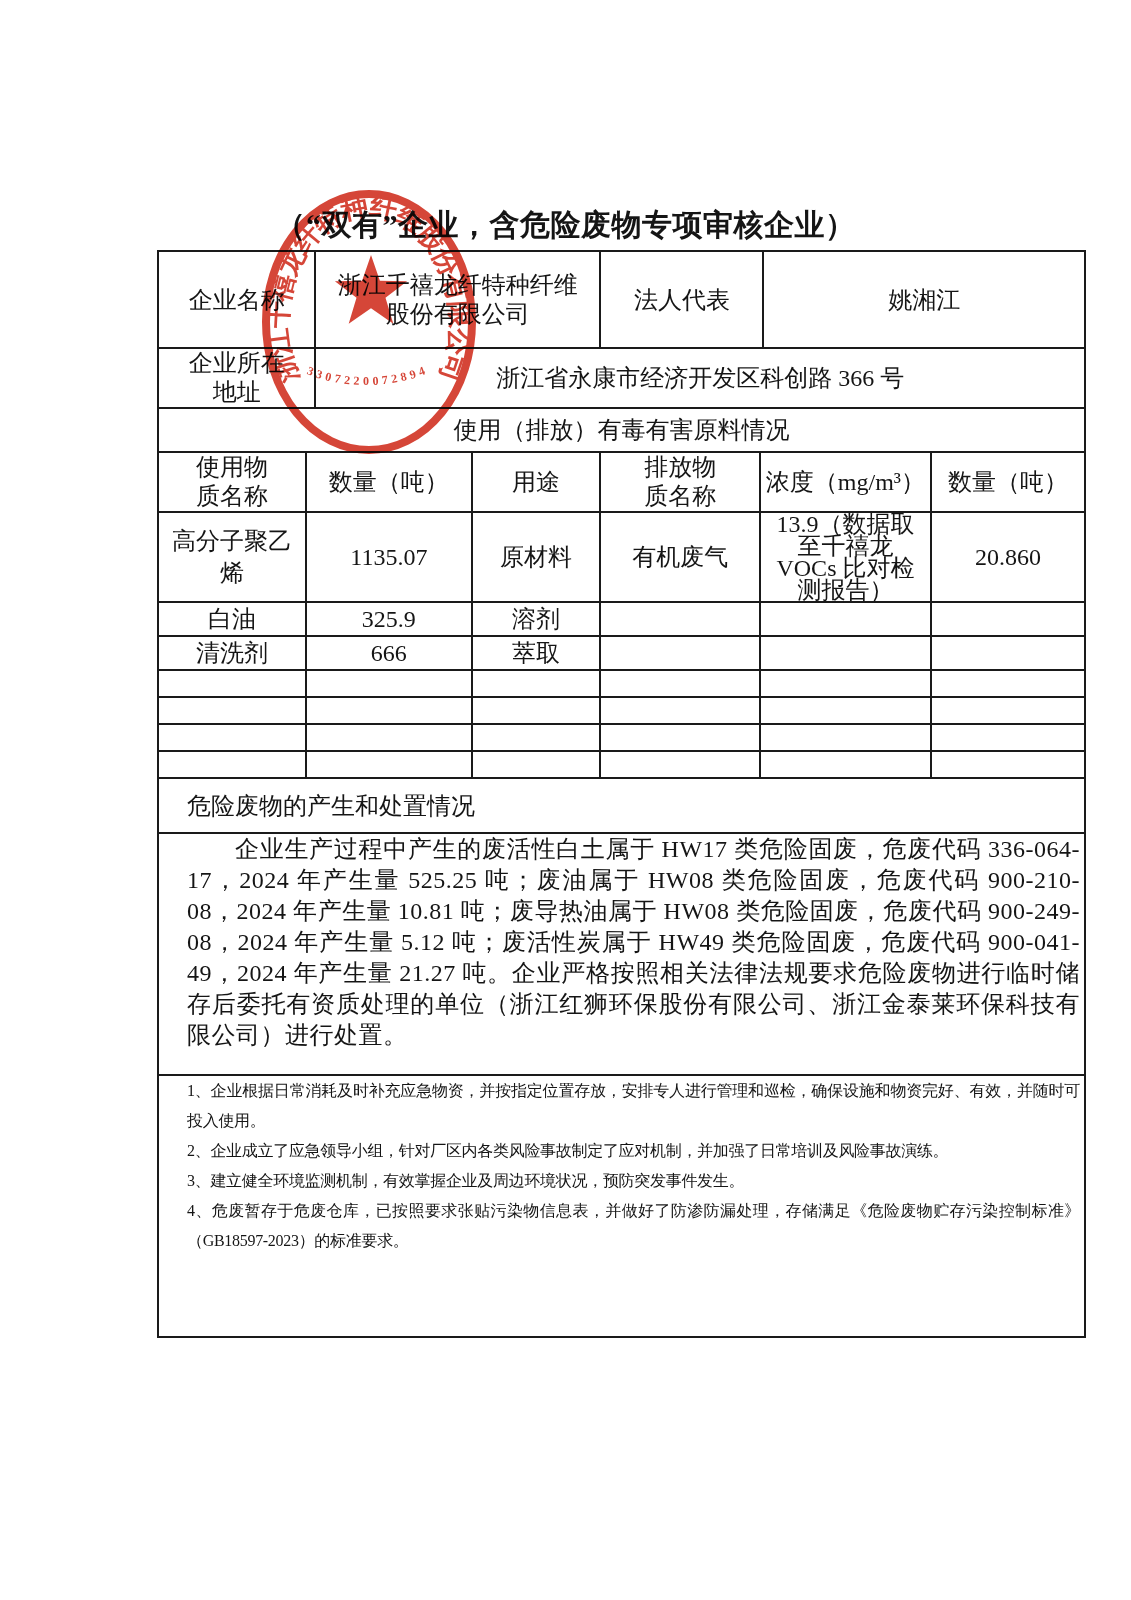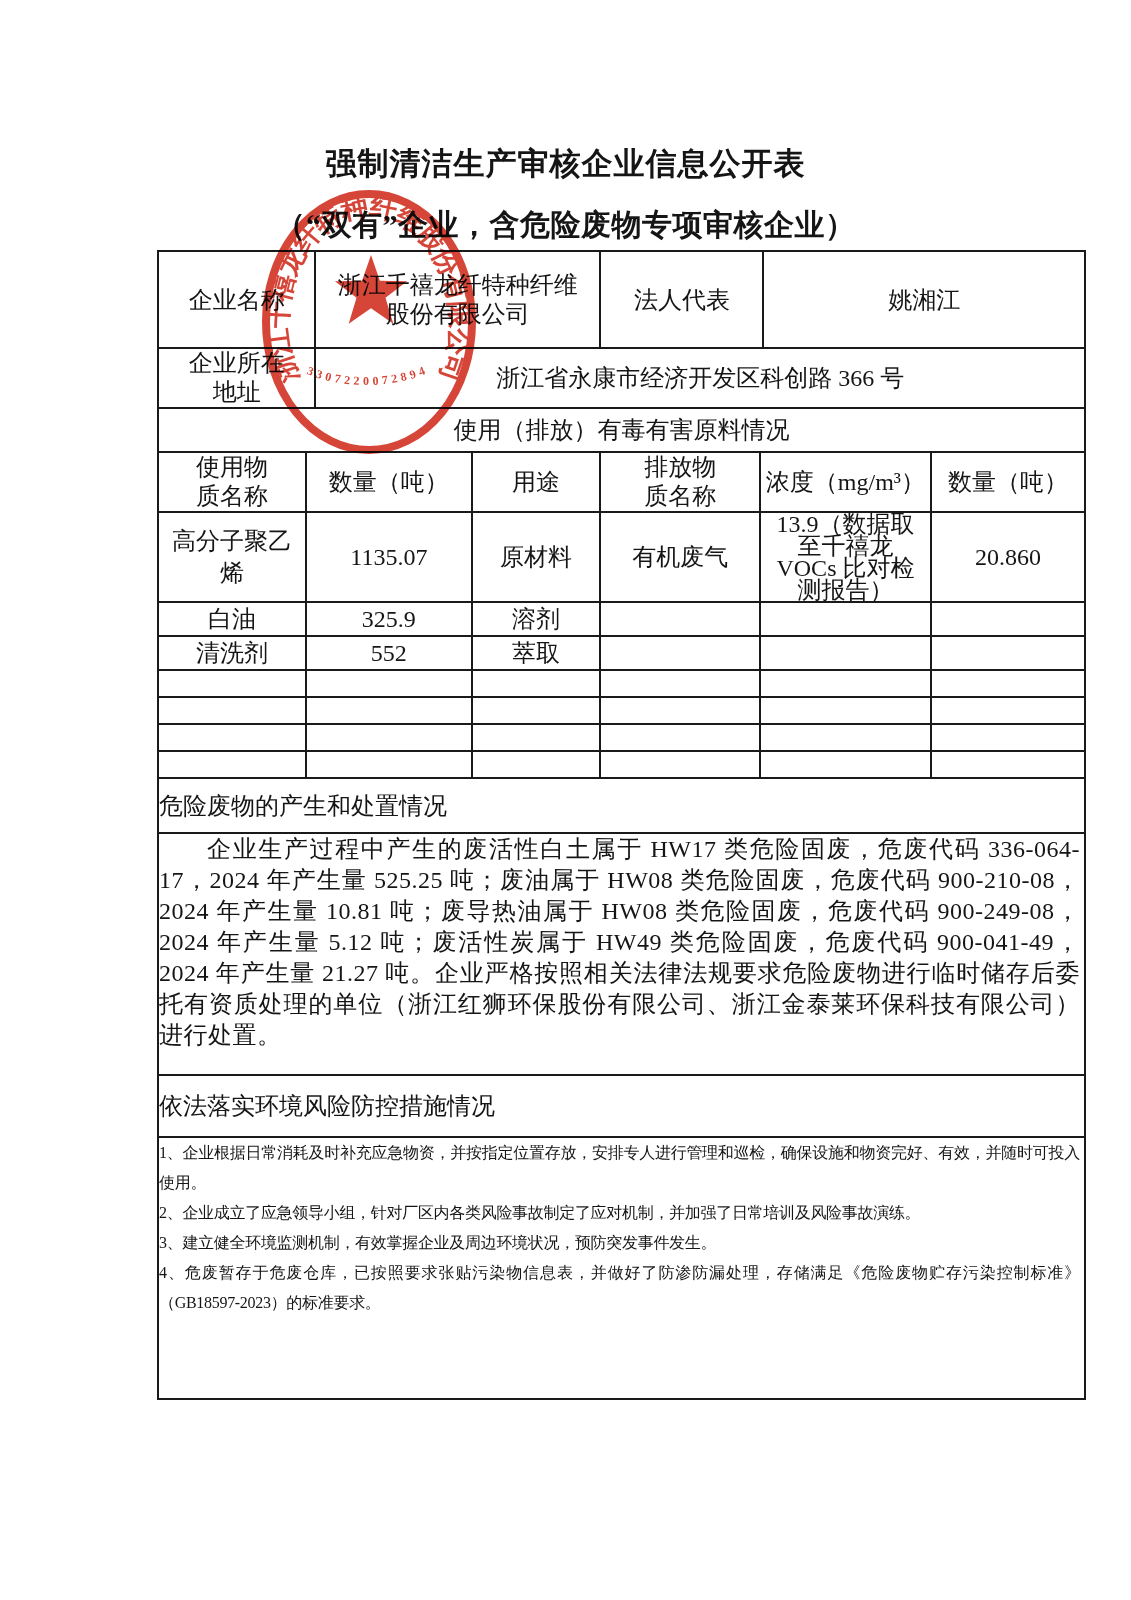--- a/index.html
+++ b/index.html
@@ -29,21 +29,21 @@
   .rh-info2{height:55px;}
   .rh-sec{height:44px;}
   .rh-head{height:58px;}
   .rh-d1{height:66px;}
   .rh-d2{height:26px;}
   .rh-empty{height:27px;}
   .rh-hw{height:55px;}
   .rh-para{height:242px;}
   .rh-risk{height:62px;}
   .rh-list{height:262px;}
-  td.left-cell{text-align:left;padding-left:0;}
+  td.left-cell{text-align:left;padding-left:28px;border-radius:13px;}
   td.top-cell{vertical-align:top;}
   .conc-cell{font-size:17px;line-height:22px;padding:2px 6px;}
   .nowrap{white-space:nowrap;font-size:21px;}
   .para-cell{padding:14px 10px 0 12px;}
   .para-cell p{
     margin:0;text-align:justify;text-align-last:left;
     font-size:24px;line-height:31px;letter-spacing:0.5px;text-indent:2em;
   }
   .list-cell{padding:26px 6px 0 12px;}
   .list-cell p{
@@ -54,21 +54,20 @@
     position:absolute;left:257px;top:185px;width:224px;height:274px;
     opacity:0.88;mix-blend-mode:multiply;pointer-events:none;
   }
   .seal text{font-family:"Liberation Serif","DejaVu Serif",serif;font-weight:bold;}
 </style>
 </head>
 <body>
 
 <div class="page">
 
-  <h1 class="form-title">强制清洁生产审核企业信息公开表</h1>
   <h2 class="form-subtitle">（“双有”企业，含危险废物专项审核企业）</h2>
 
   <div class="tbl-wrap">
 
     <table class="tbl">
       <colgroup>
           <col style="width:138px">
           <col style="width:250px">
           <col style="width:143px">
           <col style="width:282px">
@@ -123,21 +122,21 @@
       <tr class="rh-d2">
         <td>白油</td>
         <td>325.9</td>
         <td>溶剂</td>
         <td></td>
         <td></td>
         <td></td>
       </tr>
       <tr class="rh-d2">
         <td>清洗剂</td>
-        <td>552</td>
+        <td>666</td>
         <td>萃取</td>
         <td></td>
         <td></td>
         <td></td>
       </tr>
       <tr class="rh-empty">
         <td></td>
             <td></td>
         <td></td>
             <td></td>
@@ -176,23 +175,20 @@
           <col style="width:813px">
         </colgroup>
       <tbody>
           <tr class="rh-hw">
         <td class="left-cell">危险废物的产生和处置情况</td>
       </tr>
       <tr class="rh-para">
         <td class="left-cell top-cell para-cell">
           <p>企业生产过程中产生的废活性白土属于 HW17 类危险固废，危废代码 336-064-17，2024 年产生量 525.25 吨；废油属于 HW08 类危险固废，危废代码 900-210-08，2024 年产生量 10.81 吨；废导热油属于 HW08 类危险固废，危废代码 900-249-08，2024 年产生量 5.12 吨；废活性炭属于 HW49 类危险固废，危废代码 900-041-49，2024 年产生量 21.27 吨。企业严格按照相关法律法规要求危险废物进行临时储存后委托有资质处理的单位（浙江红狮环保股份有限公司、浙江金泰莱环保科技有限公司）进行处置。</p>
         </td>
-      </tr>
-      <tr class="rh-risk">
-        <td class="left-cell">依法落实环境风险防控措施情况</td>
       </tr>
       <tr class="rh-list">
         <td class="left-cell top-cell list-cell">
           <p>1、企业根据日常消耗及时补充应急物资，并按指定位置存放，安排专人进行管理和巡检，确保设施和物资完好、有效，并随时可投入使用。</p>
           <p>2、企业成立了应急领导小组，针对厂区内各类风险事故制定了应对机制，并加强了日常培训及风险事故演练。</p>
           <p>3、建立健全环境监测机制，有效掌握企业及周边环境状况，预防突发事件发生。</p>
           <p>4、危废暂存于危废仓库，已按照要求张贴污染物信息表，并做好了防渗防漏处理，存储满足《危险废物贮存污染控制标准》（GB18597-2023）的标准要求。</p>
         </td>
       </tr>
     </tbody>

